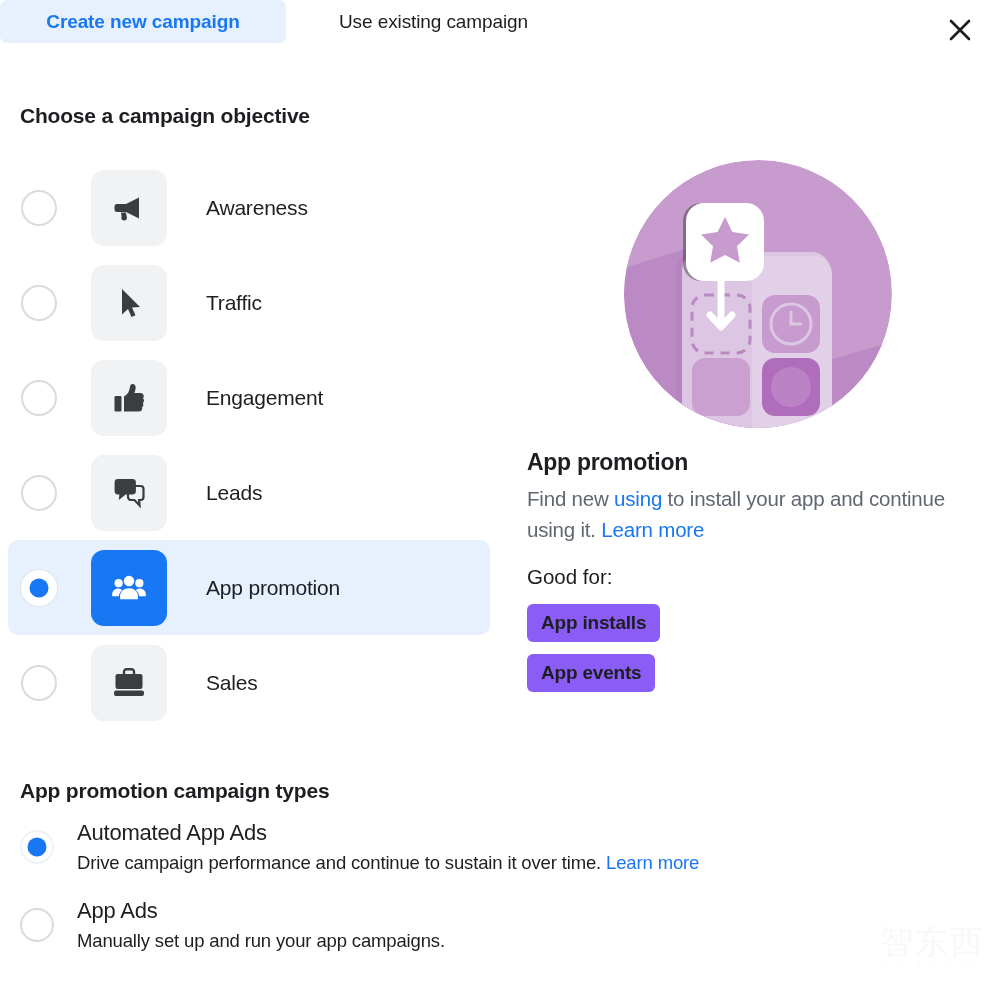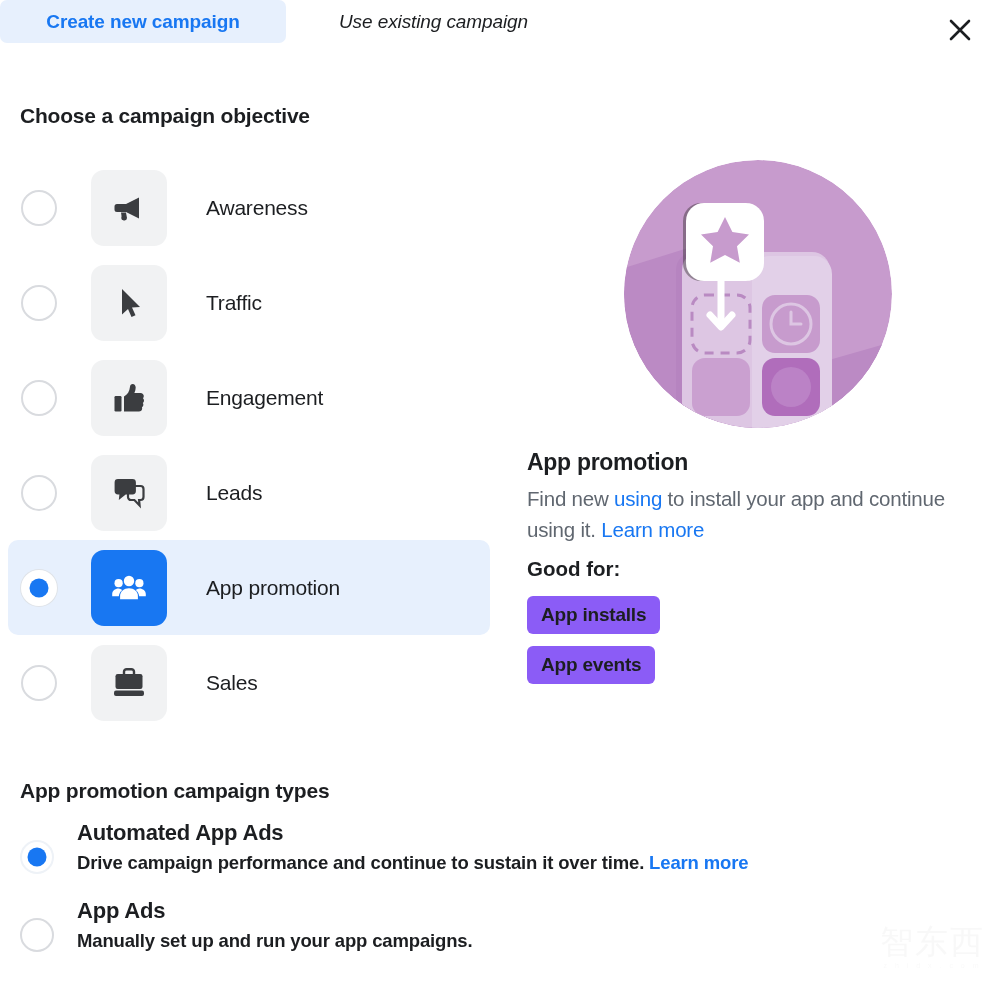--- a/index.html
+++ b/index.html
@@ -46,21 +46,20 @@
     background: #e7f0fd;
     color: #1877f2;
     font-weight: bold;
   }
 
   .tab-inactive {
     color: #1c1e21;
     padding: 4px 28px;
     margin-left: 25px;
     font-weight: normal;
-    font-style: italic;
   }
 
   .close-btn {
     position: absolute;
     right: 22px;
     top: 12px;
     width: 36px;
     height: 36px;
     display: flex;
     align-items: center;
@@ -177,23 +176,23 @@
     margin-top: 7px;
     font-size: 20.5px;
     line-height: 31px;
     color: #606770;
     letter-spacing: -0.2px;
     max-width: 425px;
   }
   .detail-desc .lnk { color: #1877f2; cursor: pointer; }
 
   .good-for {
-    margin-top: 12px;
+    margin-top: 20px;
     font-size: 20.5px;
-    font-weight: bold;
+    font-weight: normal;
     color: #1c1e21;
   }
 
   .chips { margin-top: 15px; }
   .chip {
     display: inline-block;
     background: #8b5cf6;
     border-radius: 6px;
     padding: 8px 14px;
     font-size: 19px;
@@ -208,24 +207,23 @@
   .types {
     position: absolute;
     left: 20px;
     top: 818px;
     width: 820px;
   }
 
   .type-row {
     position: relative;
     display: flex;
-    align-items: flex-end;
+    align-items: center;
     margin-bottom: 22px;
     cursor: pointer;
-    font-weight: bold;
   }
 
   .radio2 {
     width: 34px;
     height: 34px;
     border-radius: 50%;
     border: 2px solid #d9dbdf;
     background: #ffffff;
     flex: 0 0 auto;
     margin-top: 2px;

